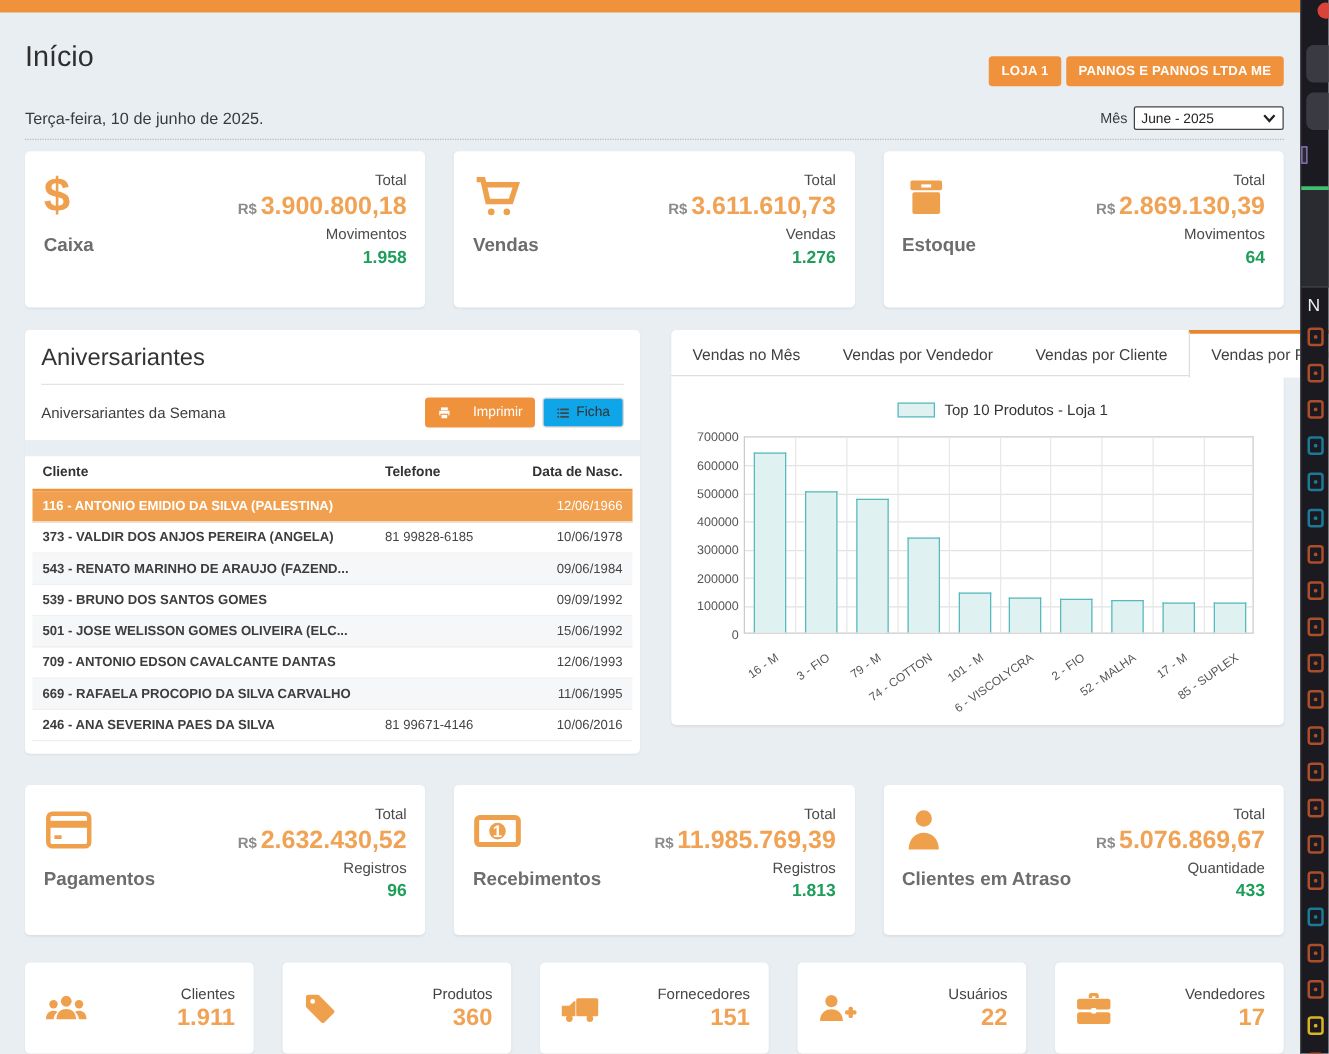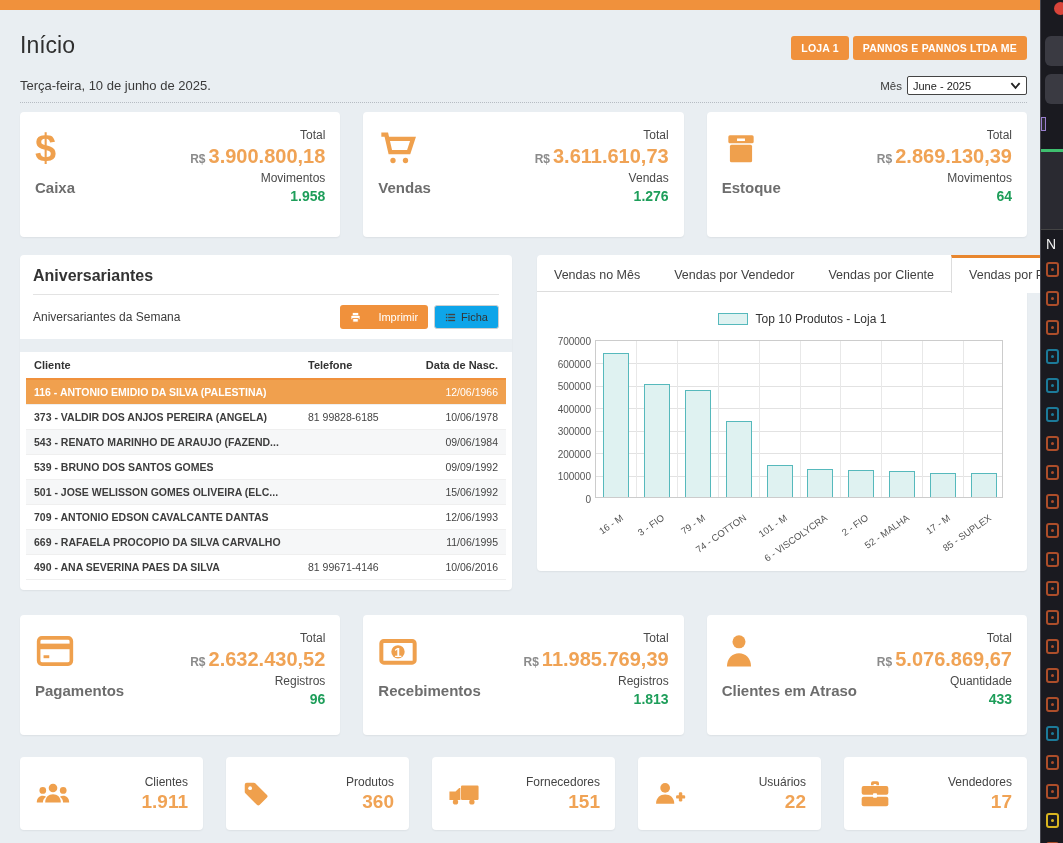--- a/index.html
+++ b/index.html
@@ -8,21 +8,21 @@
     font-family:"Liberation Sans","DejaVu Sans",sans-serif;
     background:#E9EEF2; color:#3a3a3a; position:relative;
   }
   .app { position:absolute; left:0; top:0; width:1040px; height:843px; background:#E9EEF2; }
   .topbar { height:10px; background:#F0913C; width:100%; }
   .content { padding:14px 13px 0 20px; }
 
   
   .hdr-row { display:flex; justify-content:space-between; align-items:flex-start; margin-top:8px; }
   .page-title { font-size:23px; color:#2f2f2f; font-weight:500; }
-  .hdr-btns { display:flex; gap:4px; margin-top:4px; }
+  .hdr-btns { display:flex; gap:4px; margin-top:13px; }
   .obtn {
     background:#F0913C; color:#fff; font-weight:bold; font-size:10.5px;
     padding:6px 10px; border-radius:3px; border:none; letter-spacing:.2px; cursor:pointer;
   }
   .date-row { display:flex; justify-content:space-between; align-items:center; margin-top:16px; }
   .date-txt { font-size:13px; color:#3a3a3a; }
   .month-box { display:flex; align-items:center; gap:5px; }
   .month-lbl { font-size:11.5px; color:#3a3a3a; }
   .month-sel {
     width:120px; height:19px; background:#fff; border:1px solid #444; border-radius:2px;
@@ -46,21 +46,21 @@
   .amount { font-size:20px; font-weight:bold; color:#F0A355; white-space:nowrap; }
   .amount .cur { font-size:12px; color:#8b8b8b; font-weight:bold; margin-right:3px; }
   .count-green { font-size:14px; font-weight:bold; color:#1E9E5A; }
 
   
   .mid-row { display:flex; gap:25px; margin-top:18px; align-items:flex-start; }
 
   
   .bday-panel { width:492px; background:#fff; border-radius:4px; box-shadow:0 1px 2px rgba(0,0,0,0.06); }
   .bday-head { padding:12px 13px 10px 13px; }
-  .bday-title { font-size:16px; font-weight:bold; color:#333; padding-bottom:9px; border-bottom:1px solid #e3e3e3; }
+  .bday-title { font-size:19px; font-weight:normal; color:#333; padding-bottom:9px; border-bottom:1px solid #e3e3e3; }
   .bday-sub { display:flex; justify-content:space-between; align-items:center; margin-top:10px; }
   .bday-sub-lbl { font-size:12px; color:#3d3d3d; }
   .bday-btns { display:flex; gap:6px; }
   .btn-imprimir {
     background:#F0913C; color:#fff; border:none; border-radius:3px; font-size:11px;
     padding:5px 10px; display:flex; align-items:center; gap:17px; cursor:pointer;
   }
   .btn-ficha {
     background:#0ea5e9; color:#333; border:1px solid #cfcfcf; border-radius:3px; font-size:11px;
     padding:5px 10px; display:flex; align-items:center; gap:5px; cursor:pointer;
@@ -282,21 +282,21 @@
                 <span class="c-cliente">709 - ANTONIO EDSON CAVALCANTE DANTAS</span>
                 <span class="c-tel"></span>
                 <span class="c-data">12/06/1993</span>
               </div>
               <div class="brow data-r">
                 <span class="c-cliente">669 - RAFAELA PROCOPIO DA SILVA CARVALHO</span>
                 <span class="c-tel"></span>
                 <span class="c-data">11/06/1995</span>
               </div>
               <div class="brow data-r">
-                <span class="c-cliente">490 - ANA SEVERINA PAES DA SILVA</span>
+                <span class="c-cliente">246 - ANA SEVERINA PAES DA SILVA</span>
                 <span class="c-tel">81 99671-4146</span>
                 <span class="c-data">10/06/2016</span>
               </div>
             </div>
         </div>
       </div>
 
       <div class="sales-panel">
         <div class="tabs" id="sales-tabs">
             <div class="tab">Vendas no Mês</div>

